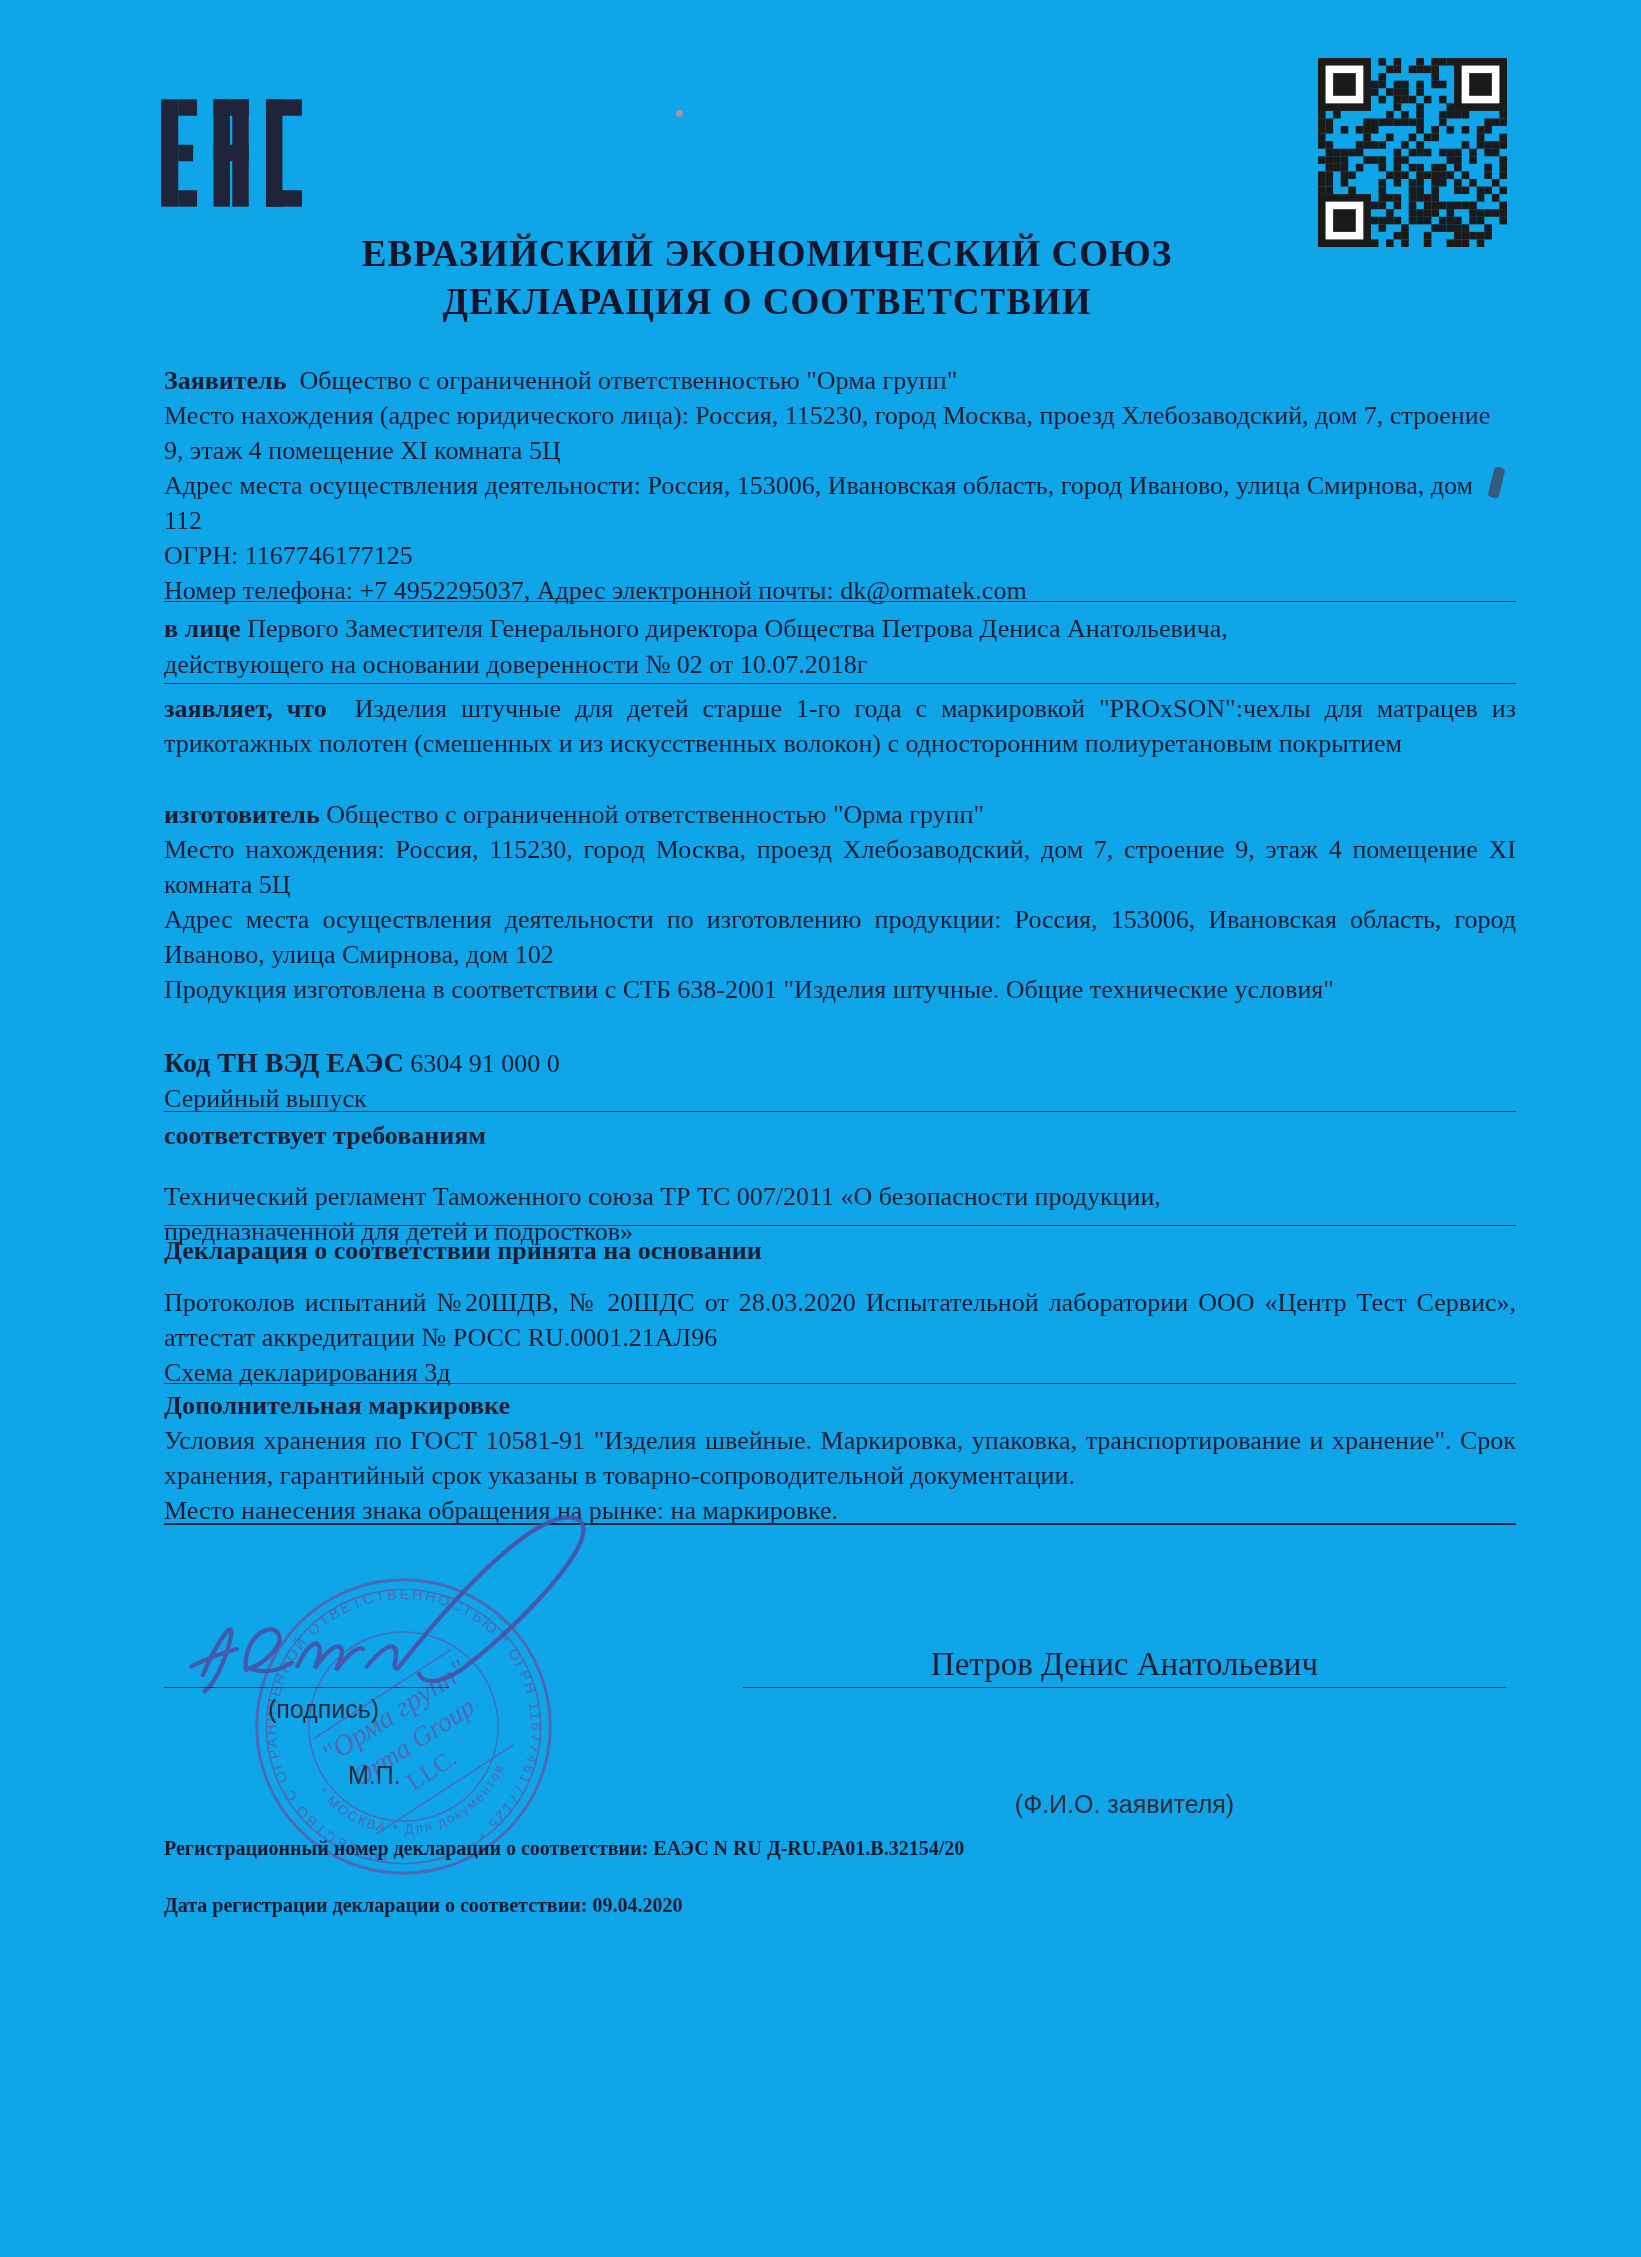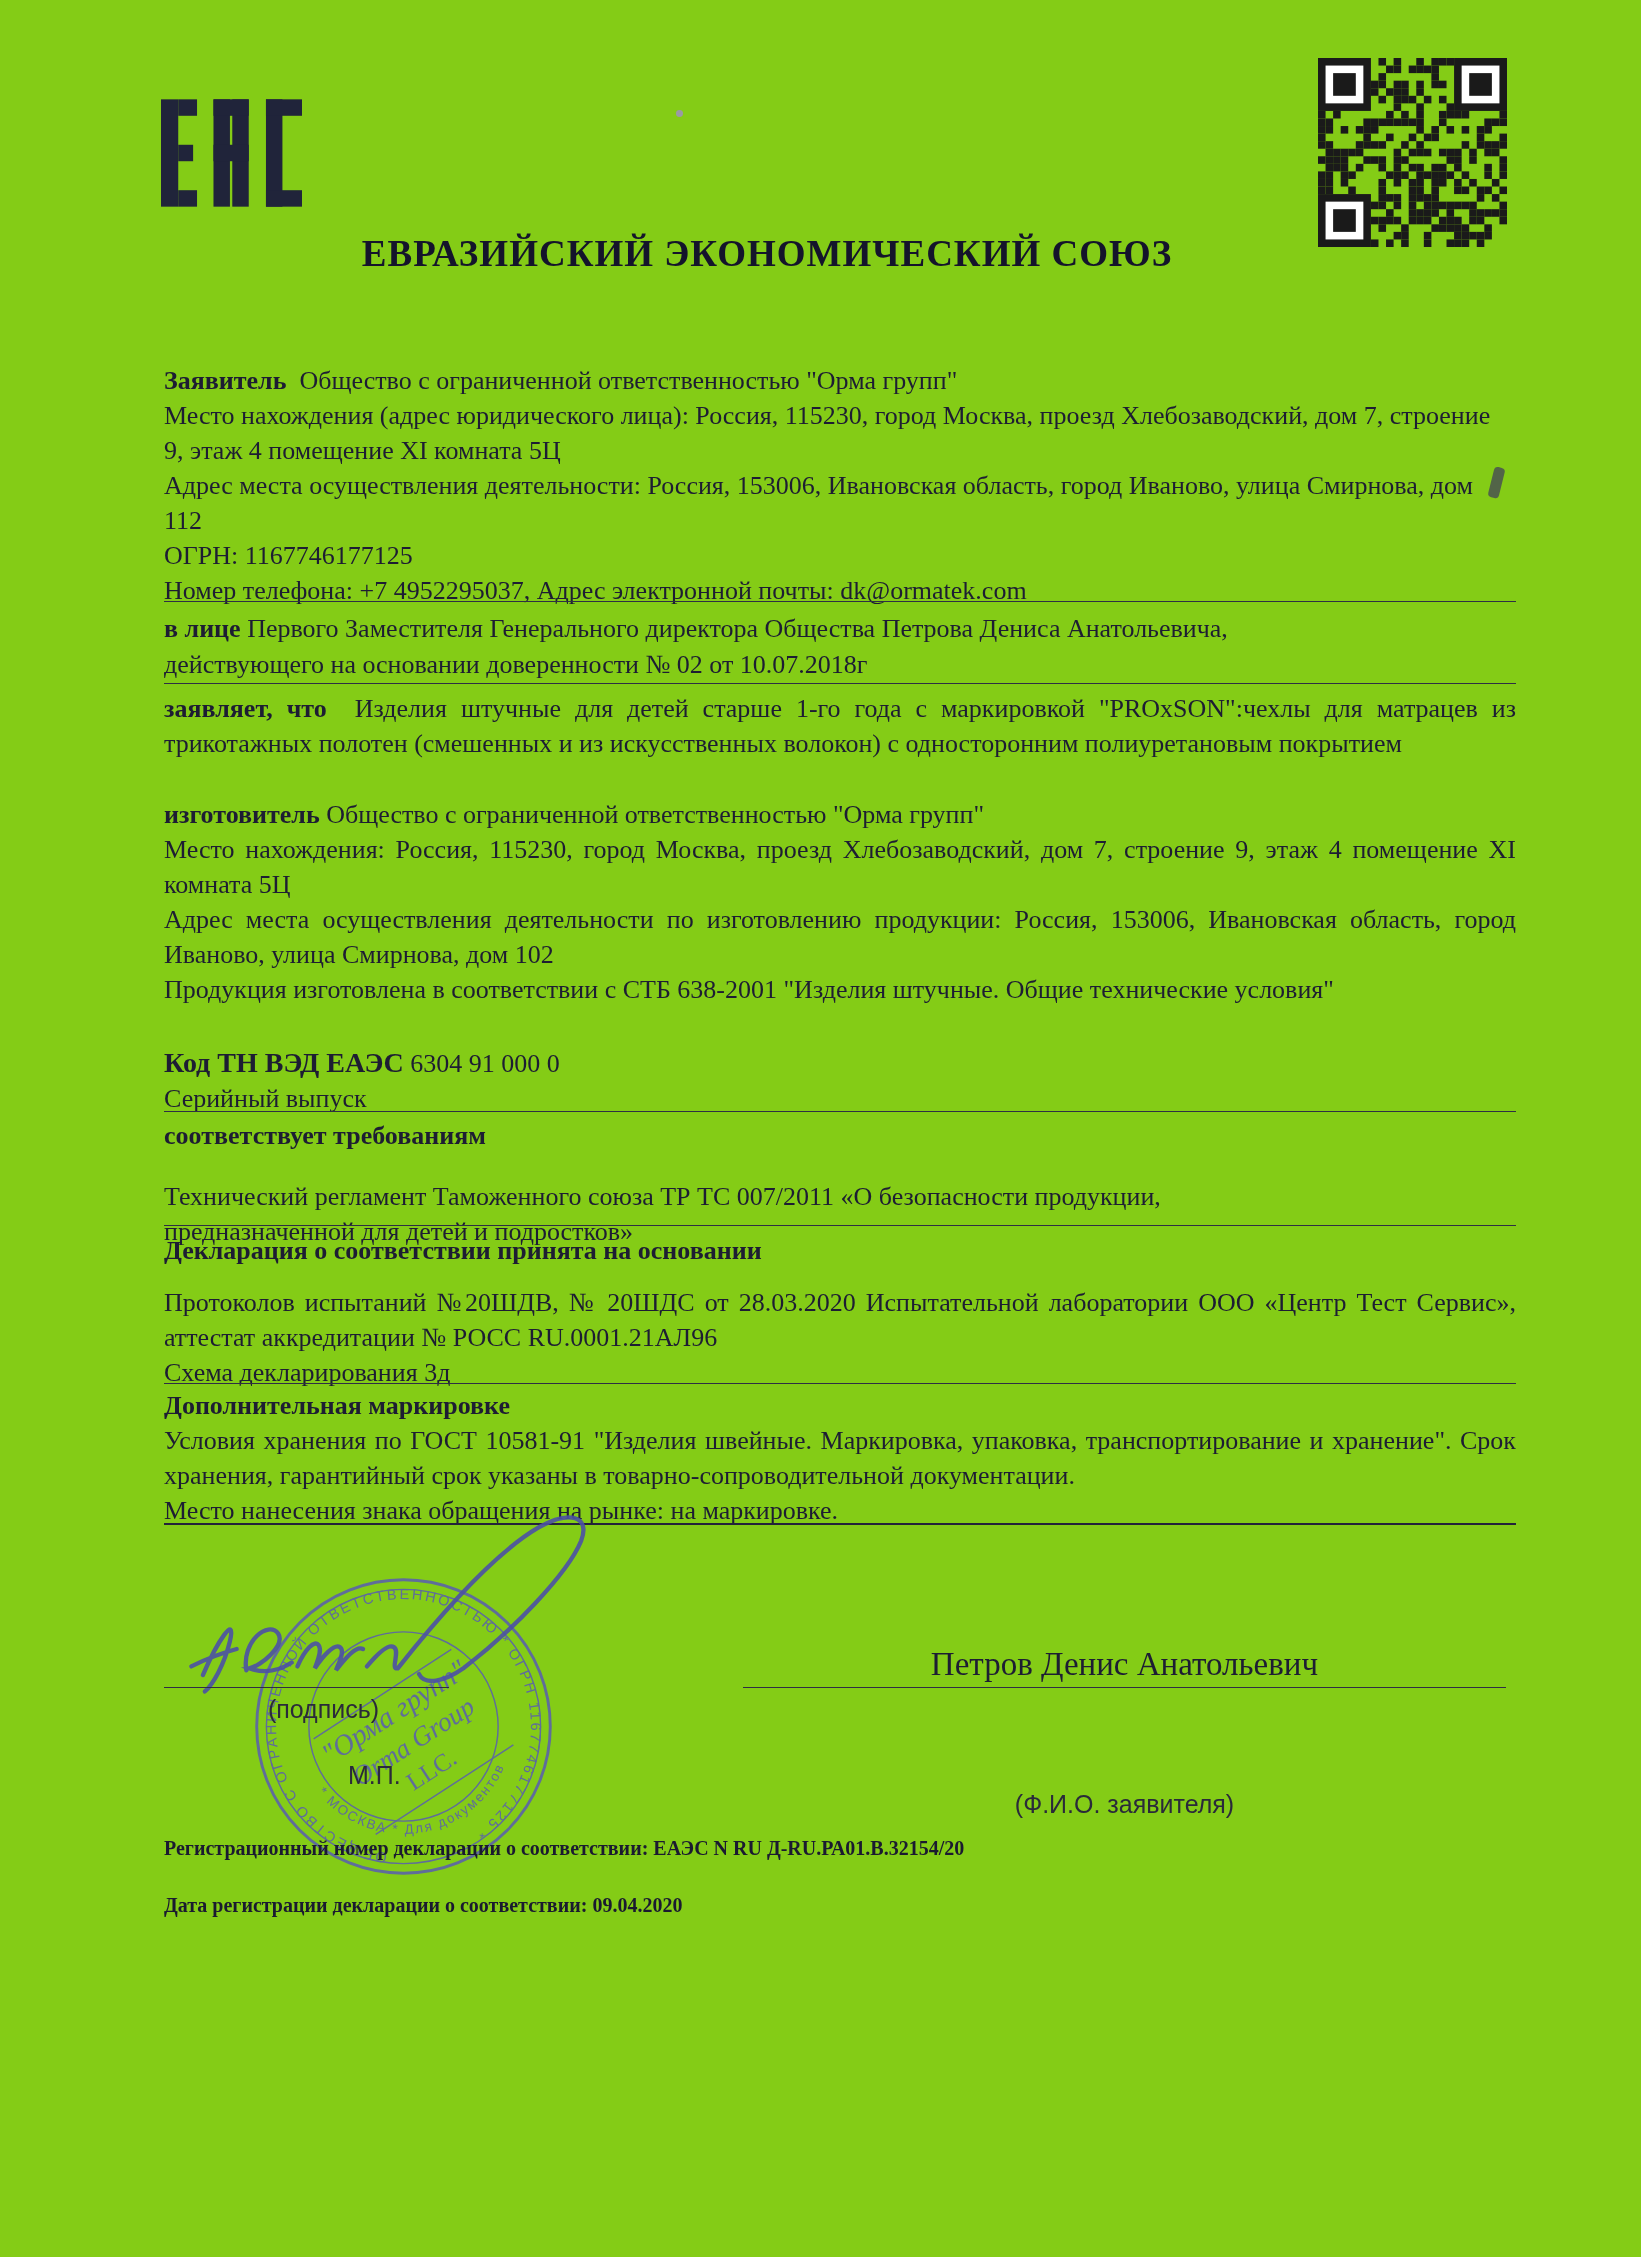--- a/index.html
+++ b/index.html
@@ -1,17 +1,17 @@
 <!DOCTYPE html>
 <html><head>
 <meta charset="utf-8">
 <style>
   html,body{margin:0;padding:0;background:#e8e8e8;}
   .doc{
-    position:relative;width:1641px;height:2257px;background:#84cc16;
+    position:relative;width:1641px;height:2257px;background:#0ea5e9;
     font-family:"Liberation Serif","DejaVu Serif",serif;
     color:#1d1d33;overflow:hidden;margin:0 auto;
   }
   .abs{position:absolute;}
   .sec{position:absolute;left:164px;width:1352px;font-size:26px;line-height:35px;}
   .sec p{margin:0;}
   .b{font-weight:bold;}
   .just{text-align:justify;}
   .jlast{text-align:justify;text-align-last:justify;}
   .hr{position:absolute;left:164px;width:1352px;height:0;border-top:1.9px solid #2e2e44;}
@@ -303,20 +303,21 @@
       <rect x="0" y="18" width="7" height="7" fill="#1a1a1a"></rect>
       <rect x="1" y="19" width="5" height="5" fill="#ffffff"></rect>
       <rect x="2" y="20" width="3" height="3" fill="#1a1a1a"></rect>
     </svg>
 
   <div class="artifact-dot"></div>
   <div class="artifact-smudge"></div>
 
   <div class="title-wrap" style="top:230px;">
     <div>ЕВРАЗИЙСКИЙ ЭКОНОМИЧЕСКИЙ СОЮЗ</div>
+    <div>ДЕКЛАРАЦИЯ О СООТВЕТСТВИИ</div>
   </div>
 
   <section class="sec" style="top:363px;">
     <p><span class="b">Заявитель</span>&nbsp; <span>Общество с ограниченной ответственностью "Орма групп"</span></p>
     <p>Место нахождения (адрес юридического лица): Россия, 115230, город Москва, проезд Хлебозаводский, дом 7, строение 9, этаж 4 помещение XI комната 5Ц</p>
     <p>Адрес места осуществления деятельности: Россия, 153006, Ивановская область, город Иваново, улица Смирнова, дом 112</p>
     <p>ОГРН: 1167746177125</p>
     <p>Номер телефона: +7 4952295037, Адрес электронной почты: dk@ormatek.com</p>
   </section>
 

